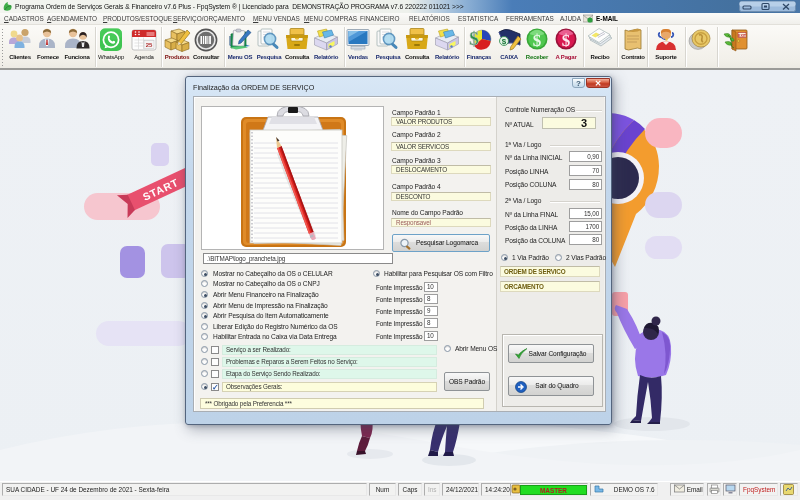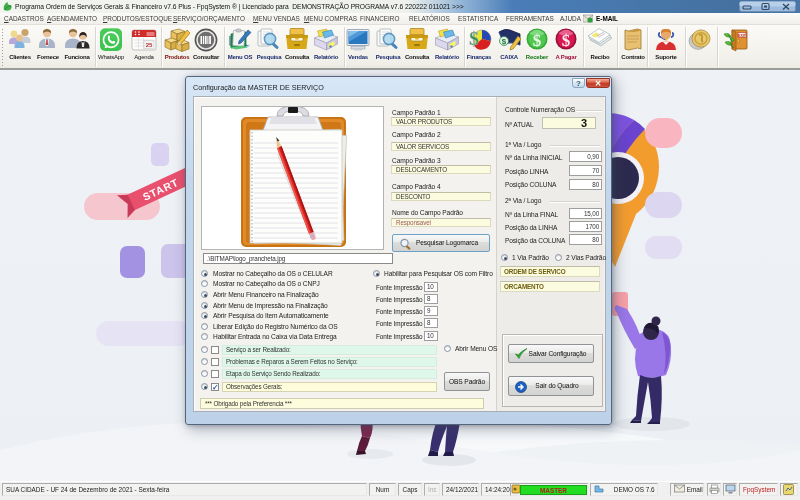--- a/index.html
+++ b/index.html
@@ -439,21 +439,21 @@
  </g>
  <ellipse cx="449" cy="390" rx="27" ry="6" fill="#e3e7ec"></ellipse>
  <g>
   <path d="M438 348 Q434 336 440 334 L458 334 Q462 338 460 352 Q457 370 453 382 L445 382 Q446 366 447 356 Q441 370 438 382 L430 380 Q432 362 438 348Z" fill="#38306e"></path>
   <path d="M430 380 L438 382 L438 386 L428 386Z M445 382 L453 382 L454 386 L443 386Z" fill="#201a48"></path>
  </g>
 </svg>
 </div>
 <div id="dlg">
  <div id="dlgtitle">
-        <span class="txt">Configuração da MASTER DE SERVIÇO</span>
+        <span class="txt">Finalização da ORDEM DE SERVIÇO</span>
       </div>
  <div class="helpbtn">?</div>
  <div class="closebtn">✕</div>
  <div id="dlgbody">
 
   <div style="position:absolute;left:7px;top:9px;width:183px;height:144px;background:#fff;border:1px solid #b4b4b4">
    <svg width="181" height="142" viewBox="0 0 181 142">
     <rect x="39" y="10" width="105" height="130" rx="5" fill="#c87414"></rect>
     <rect x="41" y="12" width="101" height="126" rx="4" fill="#e08b28"></rect>
     <rect x="44" y="15" width="95" height="121" rx="3" fill="#d07818"></rect>

